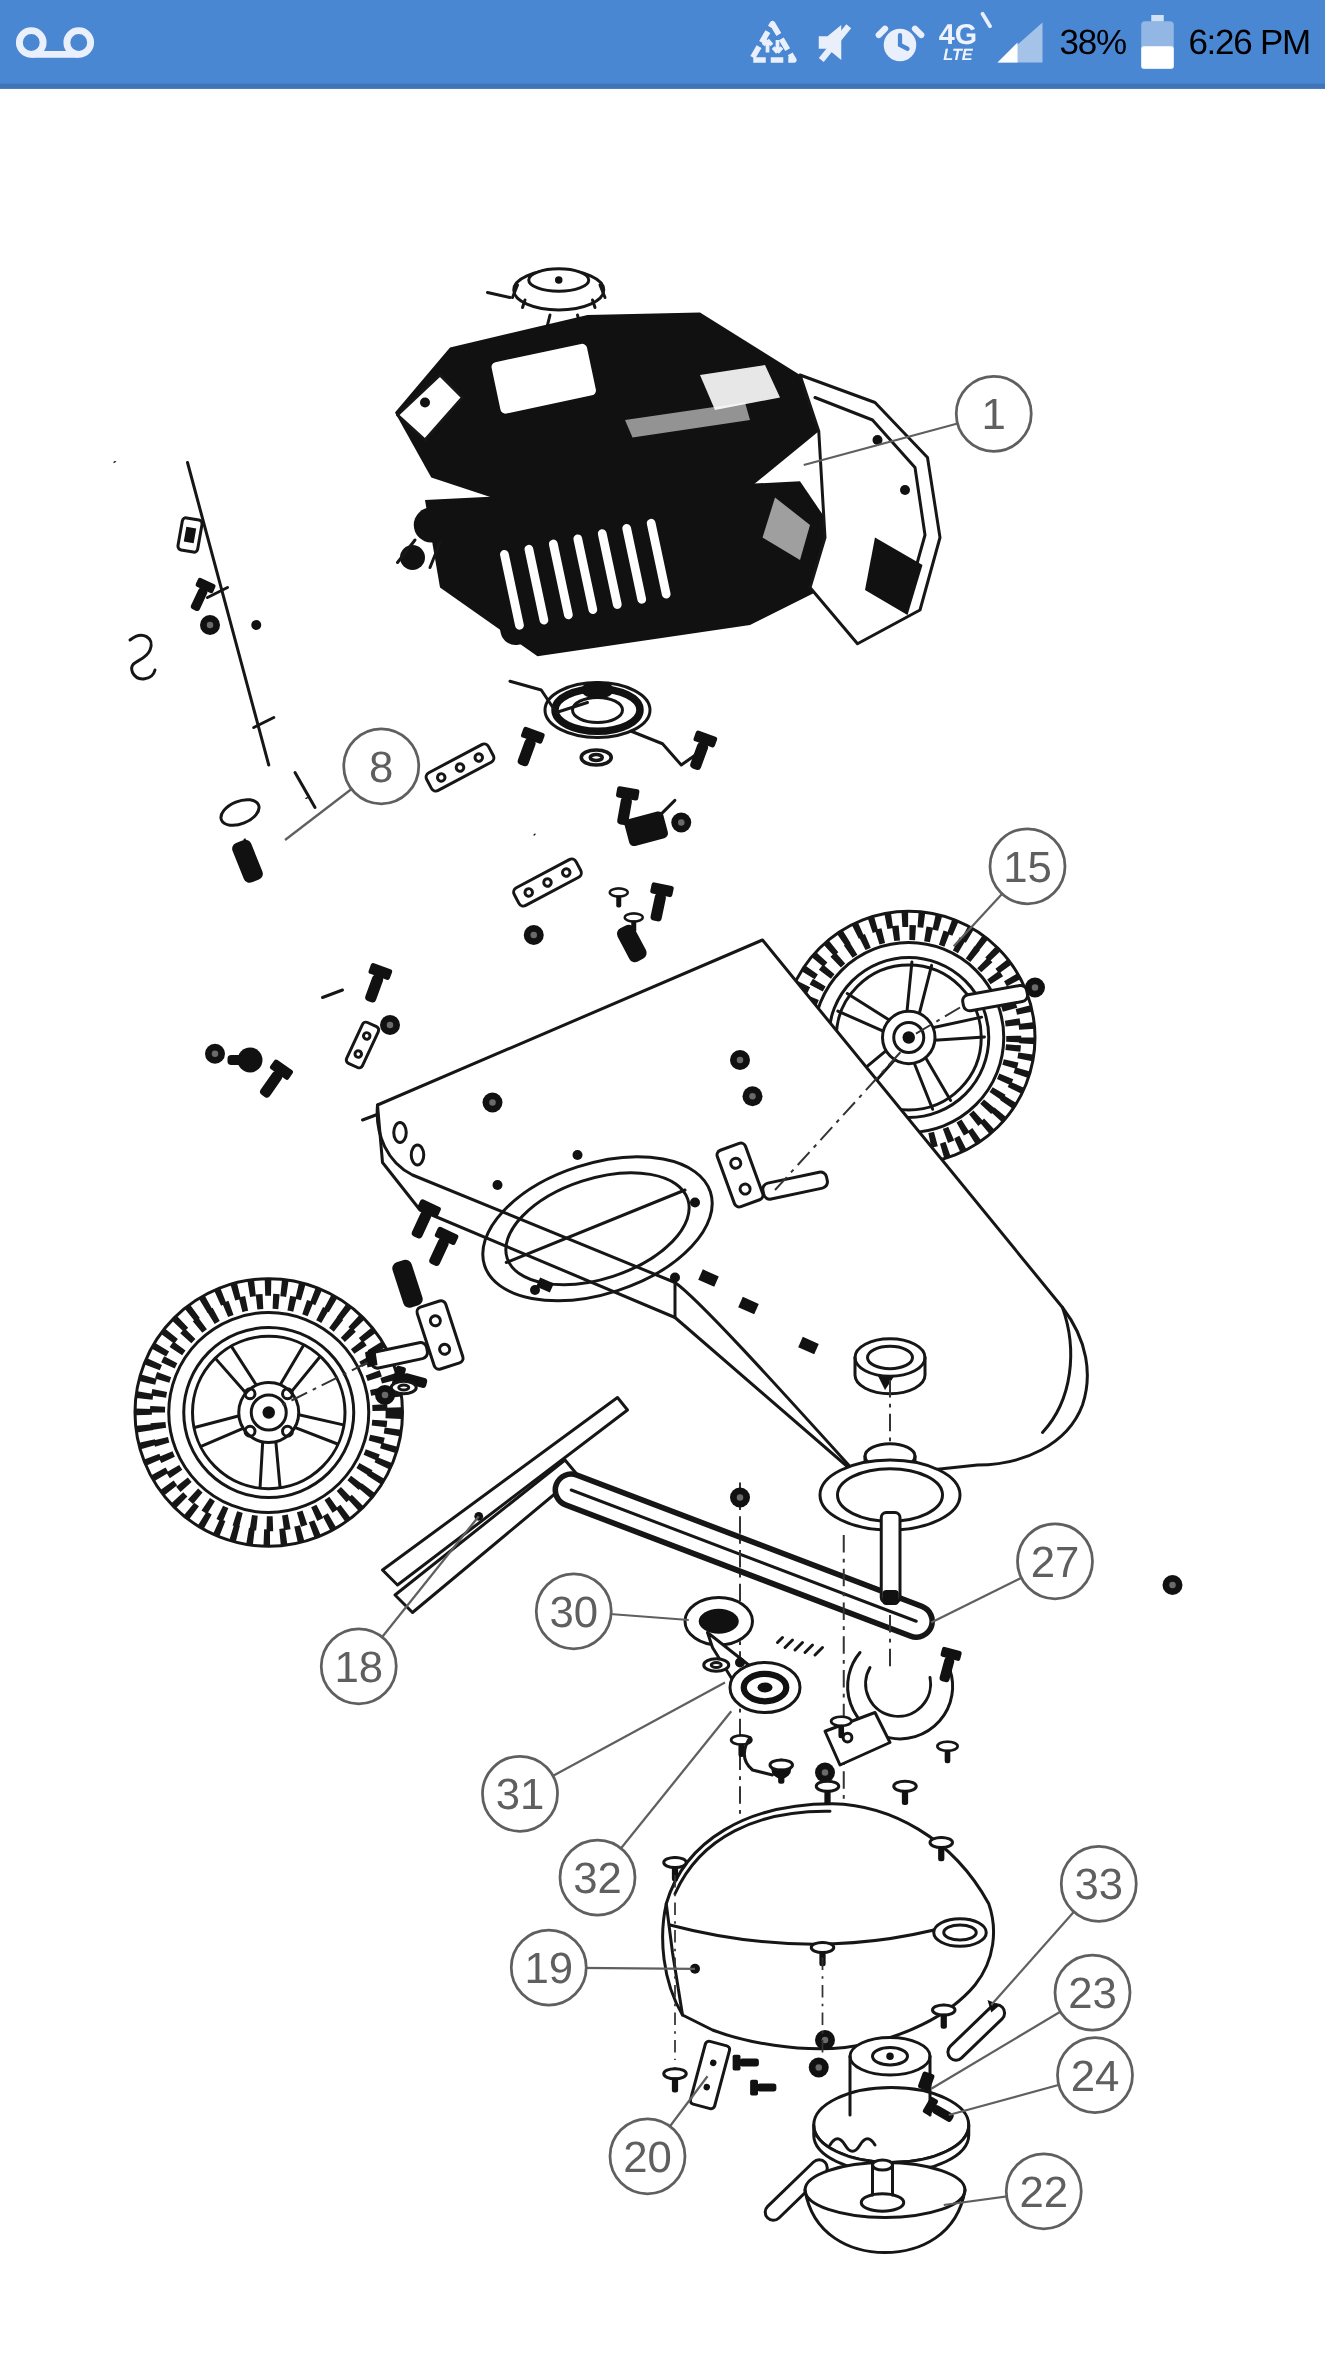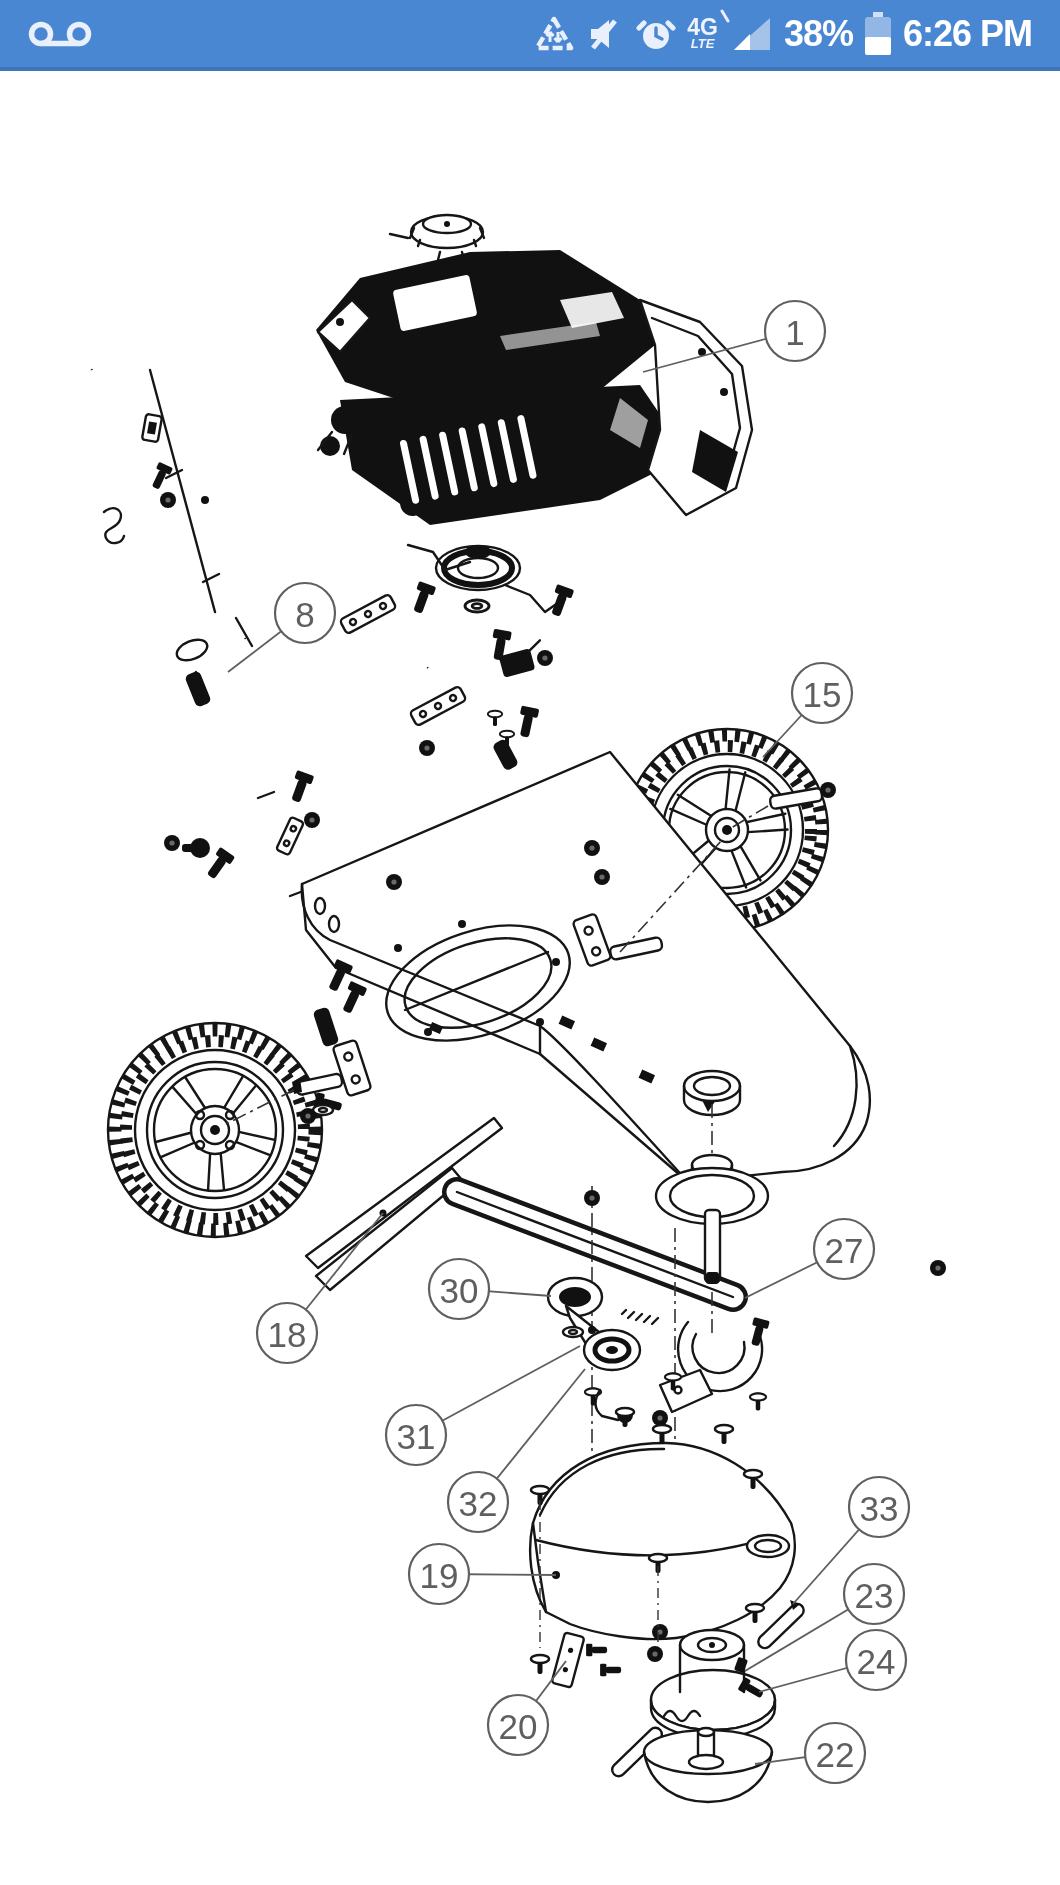--- a/index.html
+++ b/index.html
@@ -1,23 +1,23 @@
 <!DOCTYPE html>
 <html><head>
 <meta charset="utf-8">
 <style>
   html,body{margin:0;padding:0;background:#ffffff;}
   body{width:1060px;height:1885px;position:relative;font-family:"Liberation Sans",sans-serif;overflow:hidden;}
   .screen{position:absolute;inset:0;background:#ffffff;}
   .status-bar{position:absolute;top:0;left:0;right:0;height:71px;border-bottom:4px solid #3f74b8;
-    display:flex;align-items:center;padding:0 28px;box-sizing:border-box;}
+    display:flex;align-items:center;padding:0 12px;box-sizing:border-box;}
   .sb-left{display:flex;align-items:center;}
   .sb-right{margin-left:auto;display:flex;align-items:center;gap:11px;}
   .sb-icon{display:flex;align-items:center;justify-content:center;}
-  .sb-text{color:#ffffff;font-weight:bold;font-size:36px;letter-spacing:-1px;line-height:1;}
+  .sb-text{color:#000000;font-weight:normal;font-size:28px;letter-spacing:-1px;line-height:1;}
   .net{display:flex;flex-direction:column;align-items:center;color:#eef3fc;line-height:.9;margin-right:2px;position:relative;}
   .net-4g{font-size:23px;font-weight:bold;}
   .net-lte{font-size:13px;font-weight:bold;font-style:italic;}
   .net-tick{position:absolute;top:-8px;right:-12px;width:10px;height:14px;}
   .diagram{position:absolute;top:0;left:0;width:1060px;height:1885px;}
   svg{display:block;}
   .art{stroke:#161616;fill:none;stroke-width:2.4;stroke-linejoin:round;stroke-linecap:round;}
   .fillw{fill:#ffffff;}
   .filld{fill:#111111;stroke:none;}
 </style>

